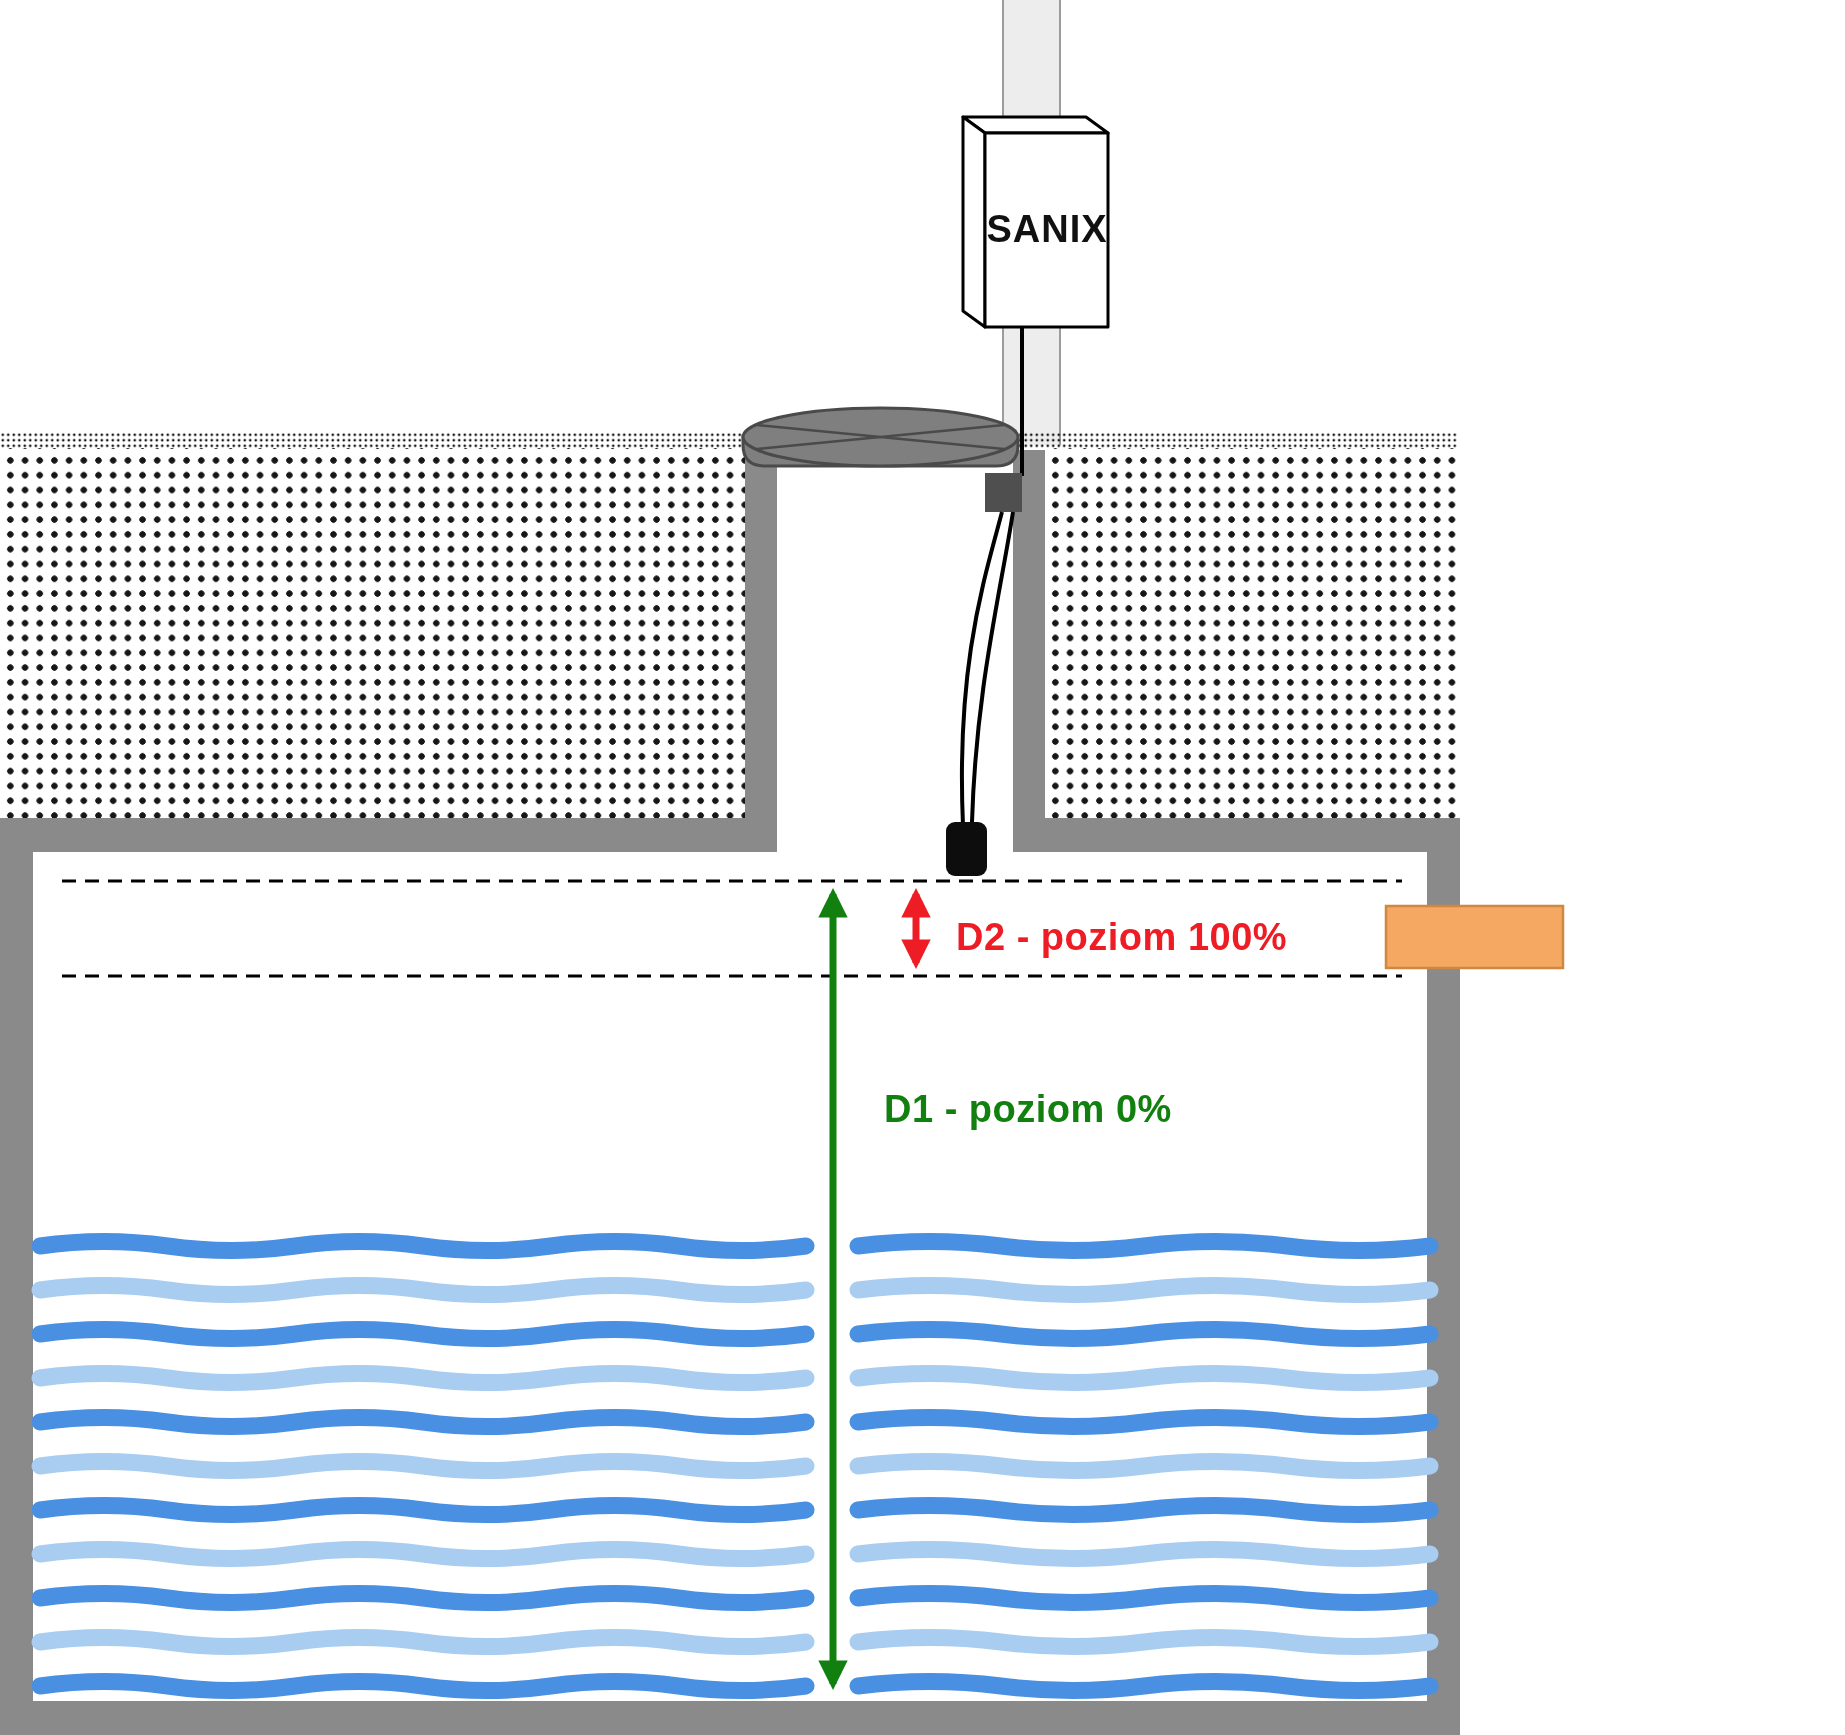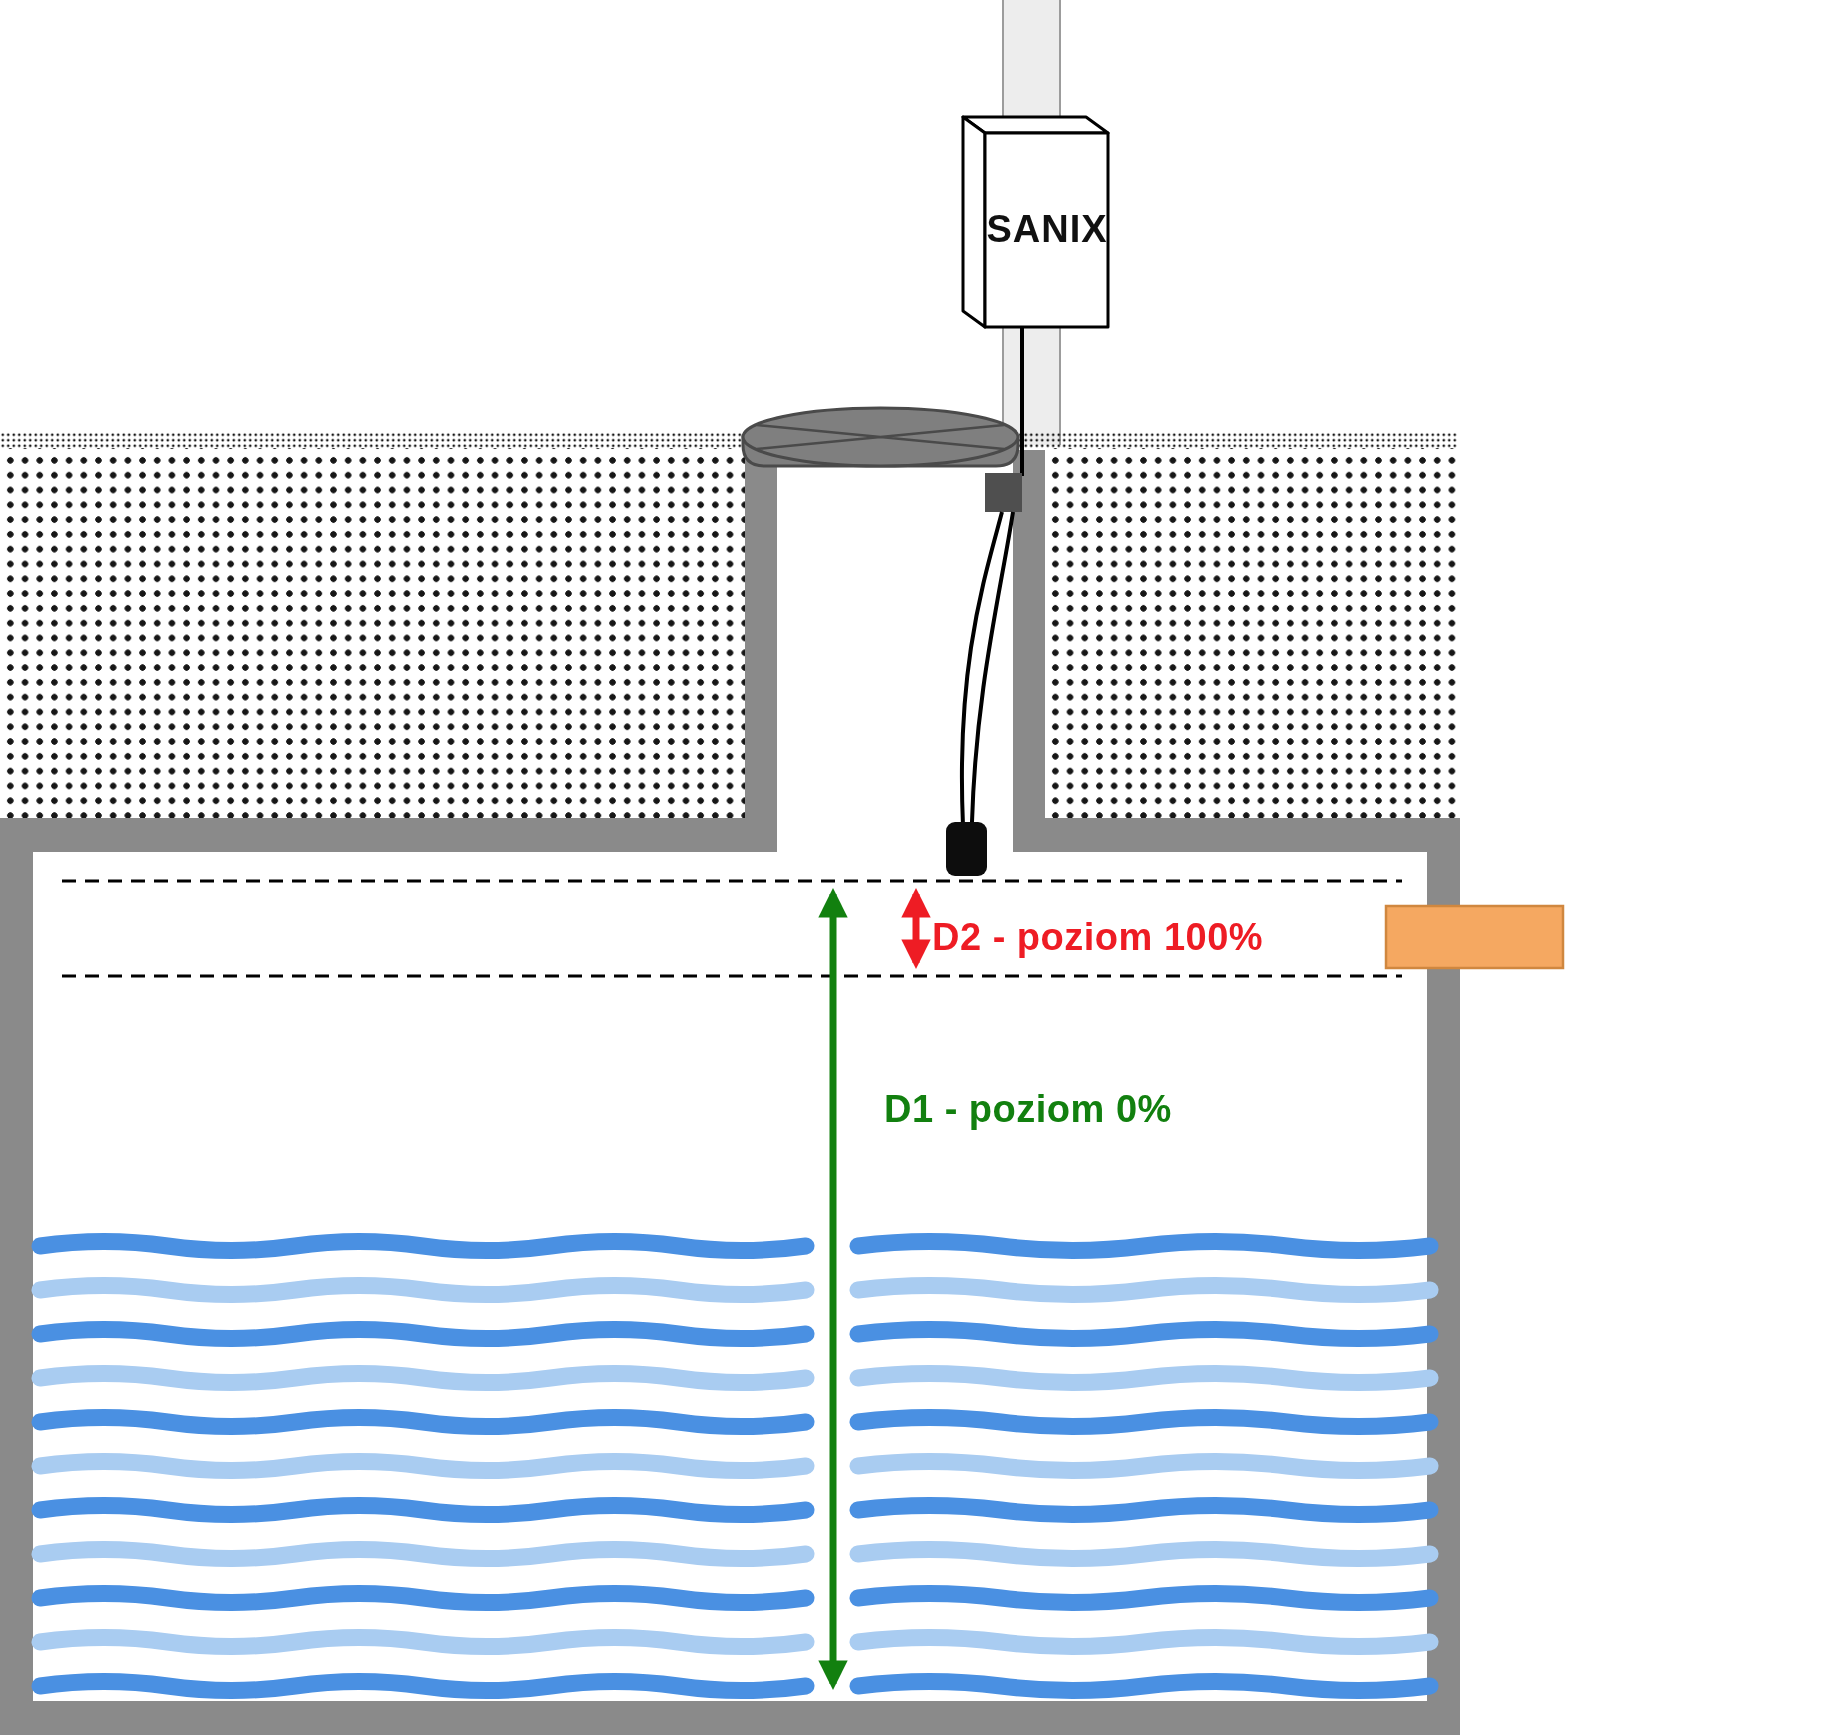--- a/index.html
+++ b/index.html
@@ -160,15 +160,15 @@
     <line class="lvl-line" x1="62" y1="881" x2="1402" y2="881"></line>
     <line class="lvl-line" x1="62" y1="976" x2="1402" y2="976"></line>
 
     <rect class="pipe" x="1386" y="906" width="177" height="62"></rect>
 
     <line class="arrow red" x1="916" y1="894" x2="916" y2="963" marker-start="url(#mr)" marker-end="url(#mr)"></line>
     <line class="arrow green" x1="833" y1="894" x2="833" y2="1684" marker-start="url(#mg)" marker-end="url(#mg)"></line>
   </svg>
 
   <div class="sanix-label" style="left:985px; top:208px; width:124px; text-align:center;">SANIX</div>
-  <div class="lvl-label d2" style="left:932px; top:916px;">D2 - poziom 100%</div>
+  <div class="lvl-label d2" style="left:956px; top:916px;">D2 - poziom 100%</div>
   <div class="lvl-label d1" style="left:884px; top:1088px;">D1 - poziom 0%</div>
 </div>
 
 </body></html>

